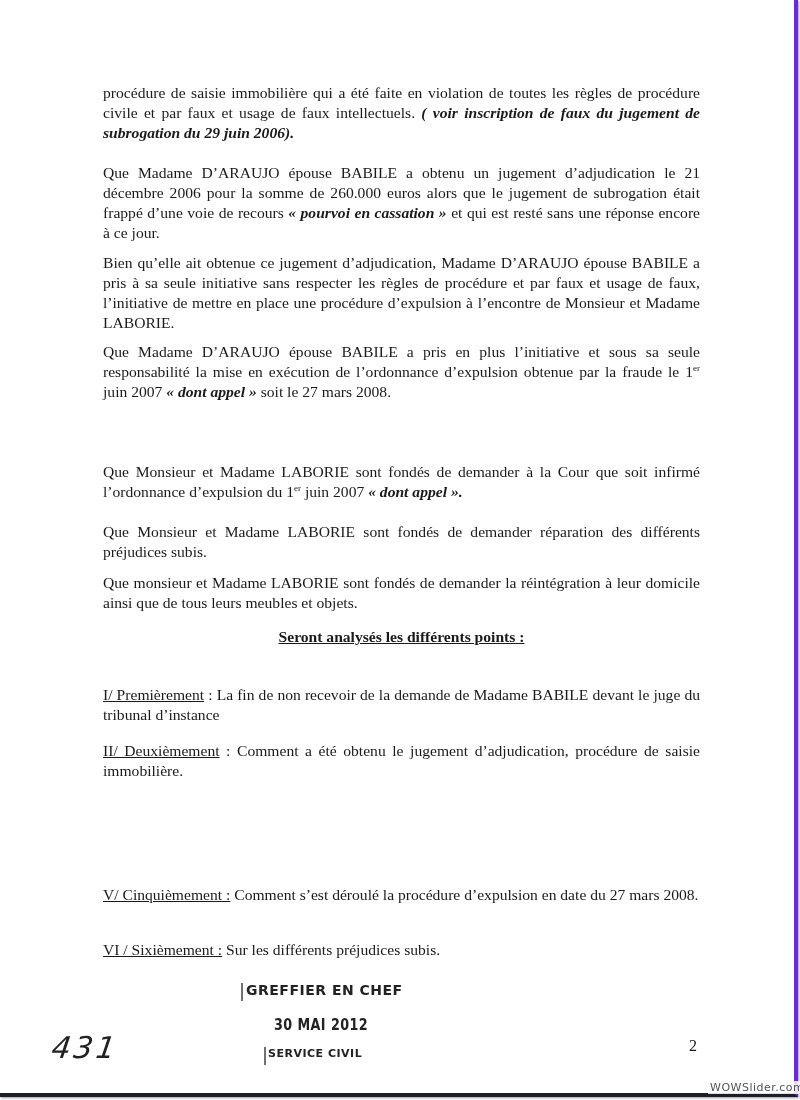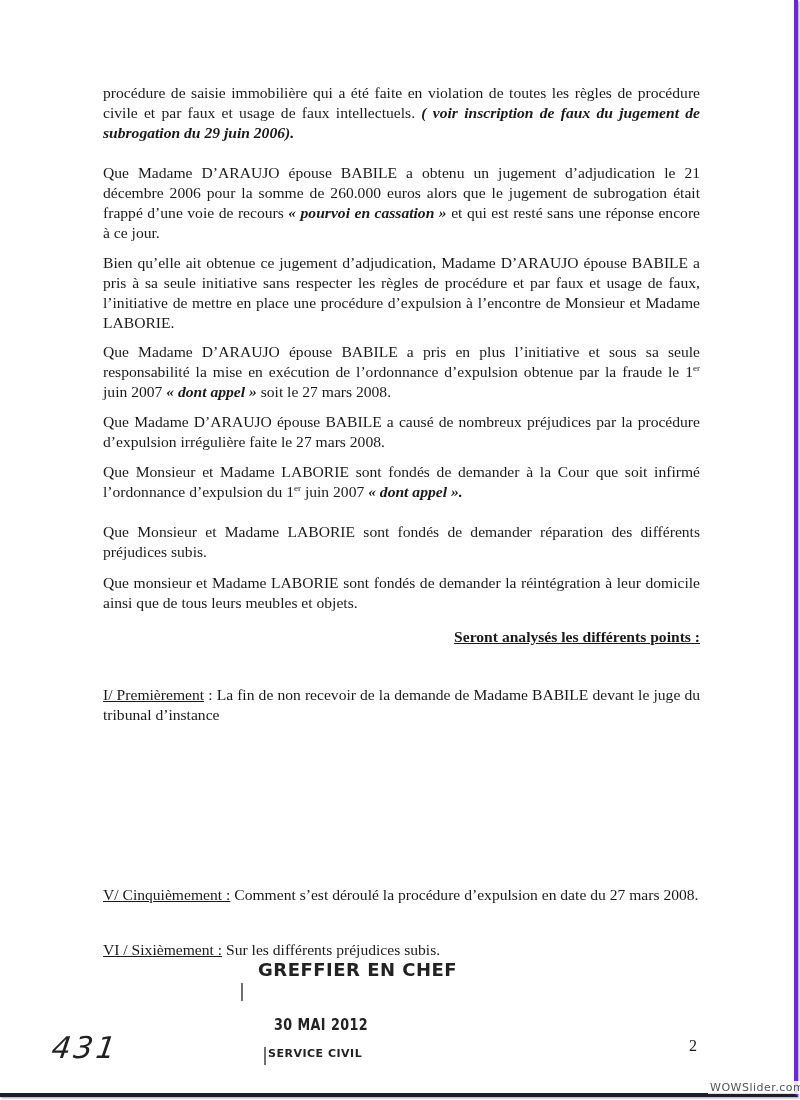--- a/index.html
+++ b/index.html
@@ -9,21 +9,21 @@
     }
     .page {
       position: absolute; left: 0; top: 0; width: 794px; height: 1093px; background: #fff;
       border-right: 4px solid #6d28d9; border-bottom: 4px solid #1e1e2a;
       box-shadow: 1px 1px 2px rgba(60,60,100,0.5);
     }
     .p { position: absolute; left: 103px; width: 597px; text-align: justify; font-size: 15.6px; line-height: 20px; margin: 0; }
     .p.last-line-left { text-align-last: left; }
     .bi { font-weight: bold; font-style: italic; }
     sup { font-size: 9px; line-height: 0; vertical-align: 6px; }
-    .heading { position: absolute; left: 103px; width: 597px; text-align: right; top: 627px; font-size: 15.6px; line-height: 20px; font-weight: bold; }
+    .heading { position: absolute; left: 103px; width: 597px; text-align: center; top: 627px; font-size: 15.6px; line-height: 20px; font-weight: bold; }
     .heading span { text-decoration: underline; }
     .point-label { font-weight: normal; text-decoration: underline; }
     .stamp { position: absolute; font-family: "DejaVu Sans", "Liberation Sans", sans-serif; color: #222; font-weight: bold; letter-spacing: 0.5px; }
     .stamp-mark { position: absolute; width: 2px; background: #333; opacity: 0.7; }
     .handwritten {
       position: absolute; left: 52px; top: 1030px; font-family: "DejaVu Sans", sans-serif; font-size: 30px;
       font-style: italic; font-weight: 300; color: #222; letter-spacing: 3px; transform: skewX(-8deg);
     }
     .page-number { position: absolute; left: 689px; top: 1037px; font-size: 16px; }
     .watermark {
@@ -37,42 +37,42 @@
 <div class="page">
 
   <p class="p last-line-left" style="top:83px"><span>procédure de saisie immobilière qui a été faite en violation de toutes les règles de procédure civile et par faux et usage de faux intellectuels. </span><span class="bi">( voir inscription de faux du jugement de subrogation du 29 juin 2006).</span></p>
 
   <p class="p last-line-left" style="top:163px"><span>Que Madame D’ARAUJO épouse BABILE a obtenu un jugement d’adjudication le 21 décembre 2006 pour la somme de 260.000 euros alors que le jugement de subrogation était frappé d’une voie de recours </span><span class="bi">«  pourvoi en cassation »</span><span> et qui est resté sans une réponse encore à ce jour.</span></p>
 
   <p class="p last-line-left" style="top:253px">Bien qu’elle ait obtenue ce jugement d’adjudication, Madame D’ARAUJO épouse BABILE a pris à sa seule initiative sans respecter les règles de procédure et par faux et usage de faux, l’initiative de mettre en place une procédure d’expulsion à l’encontre de Monsieur et Madame LABORIE.</p>
 
   <p class="p last-line-left" style="top:342px"><span>Que Madame D’ARAUJO épouse BABILE a pris en plus l’initiative et sous sa seule responsabilité la mise en exécution de l’ordonnance d’expulsion obtenue par la fraude le 1</span><sup>er</sup><span> juin 2007 </span><span class="bi">«  dont appel »</span><span> soit le 27 mars 2008.</span></p>
 
-  <p class="p last-line-left" style="top:412px">Que Madame D’ARAUJO épouse BABILE a causé de nombreux préjudices par la procédure d’expulsion irrégulière faite le 27 mars 2008.</p>
 
   <p class="p last-line-left" style="top:462px"><span>Que Monsieur et Madame LABORIE sont fondés de demander à la Cour que soit infirmé l’ordonnance d’expulsion du 1</span><sup>er</sup><span> juin 2007 </span><span class="bi">« dont appel ».</span></p>
 
   <p class="p last-line-left" style="top:573px">Que monsieur et Madame LABORIE sont fondés de demander la réintégration à leur domicile ainsi que de tous leurs meubles et objets.</p>
 
   <p class="p last-line-left" style="top:522px">Que Monsieur et Madame LABORIE sont fondés de demander réparation des différents préjudices subis.</p>
 
   <div class="heading"><span>Seront analysés les différents points :</span></div>
 
   <p class="p last-line-left" style="top:685px"><span class="point-label">I/ Premièrement</span><span> : </span><span>La fin de non recevoir de la demande de Madame BABILE devant le juge du tribunal d’instance</span></p>
 
+  <p class="p last-line-left" style="top:741px"><span class="point-label">II/ Deuxièmement</span><span> : </span><span>Comment a été obtenu le jugement d’adjudication, procédure de saisie immobilière.</span></p>
 
 
 
   <p class="p last-line-left" style="top:885px"><span class="point-label">V/ Cinquièmement :</span><span> </span><span>Comment s’est déroulé la procédure d’expulsion en date du 27 mars 2008.</span></p>
 
   <p class="p last-line-left" style="top:940px"><span class="point-label">VI / Sixièmement :</span><span> </span><span>Sur les différents préjudices subis.</span></p>
 
   <div>
     <div class="stamp-mark" style="left:241px; top:983px; height:18px;"></div>
-    <div class="stamp" style="left:246px; top:959px; font-size:18px;margin-left:12px;">GREFFIER EN CHEF</div>
+    <div class="stamp" style="left:246px; top:982px; font-size:14px;">GREFFIER EN CHEF</div>
     <div class="stamp" style="left:274px; top:1016px; font-size:15px; transform:scaleX(0.85); transform-origin:left;">30 MAI 2012</div>
     <div class="stamp-mark" style="left:264px; top:1047px; height:18px;"></div>
     <div class="stamp" style="left:268px; top:1047px; font-size:11px;">SERVICE CIVIL</div>
   </div>
 
   <div class="handwritten">431</div>
 
   <div class="page-number">2</div>
 </div>
 

